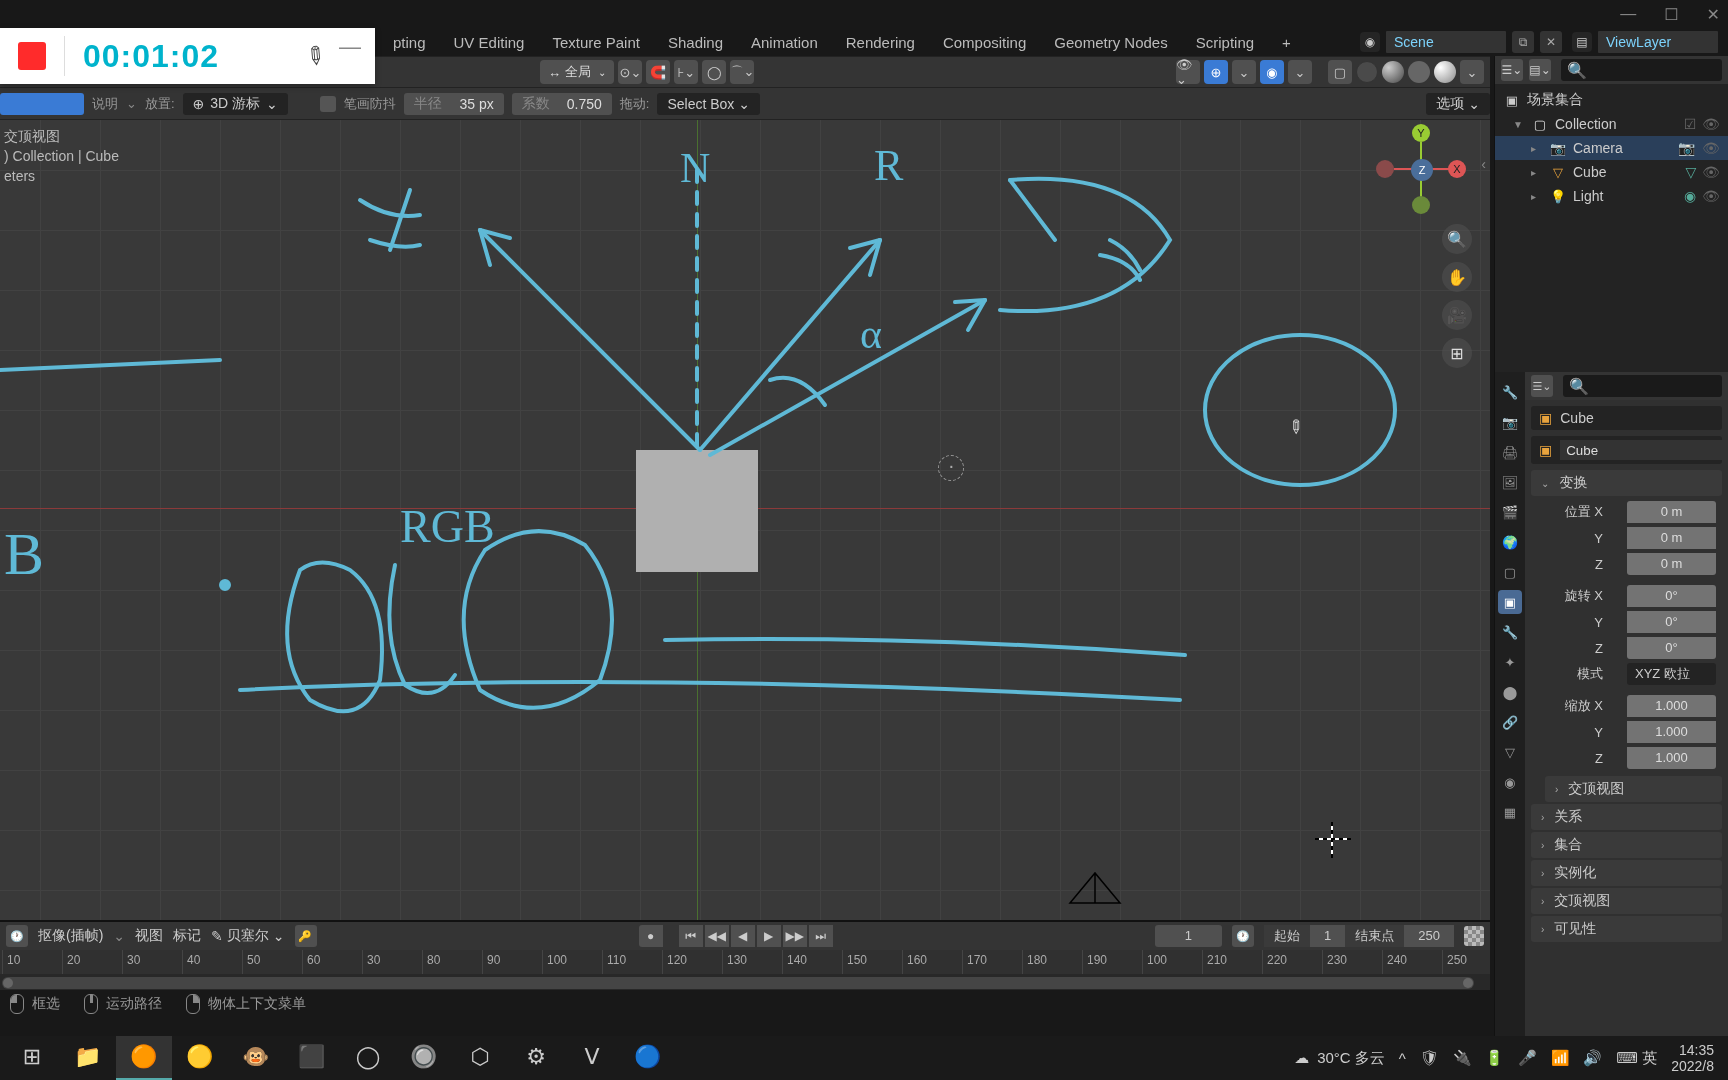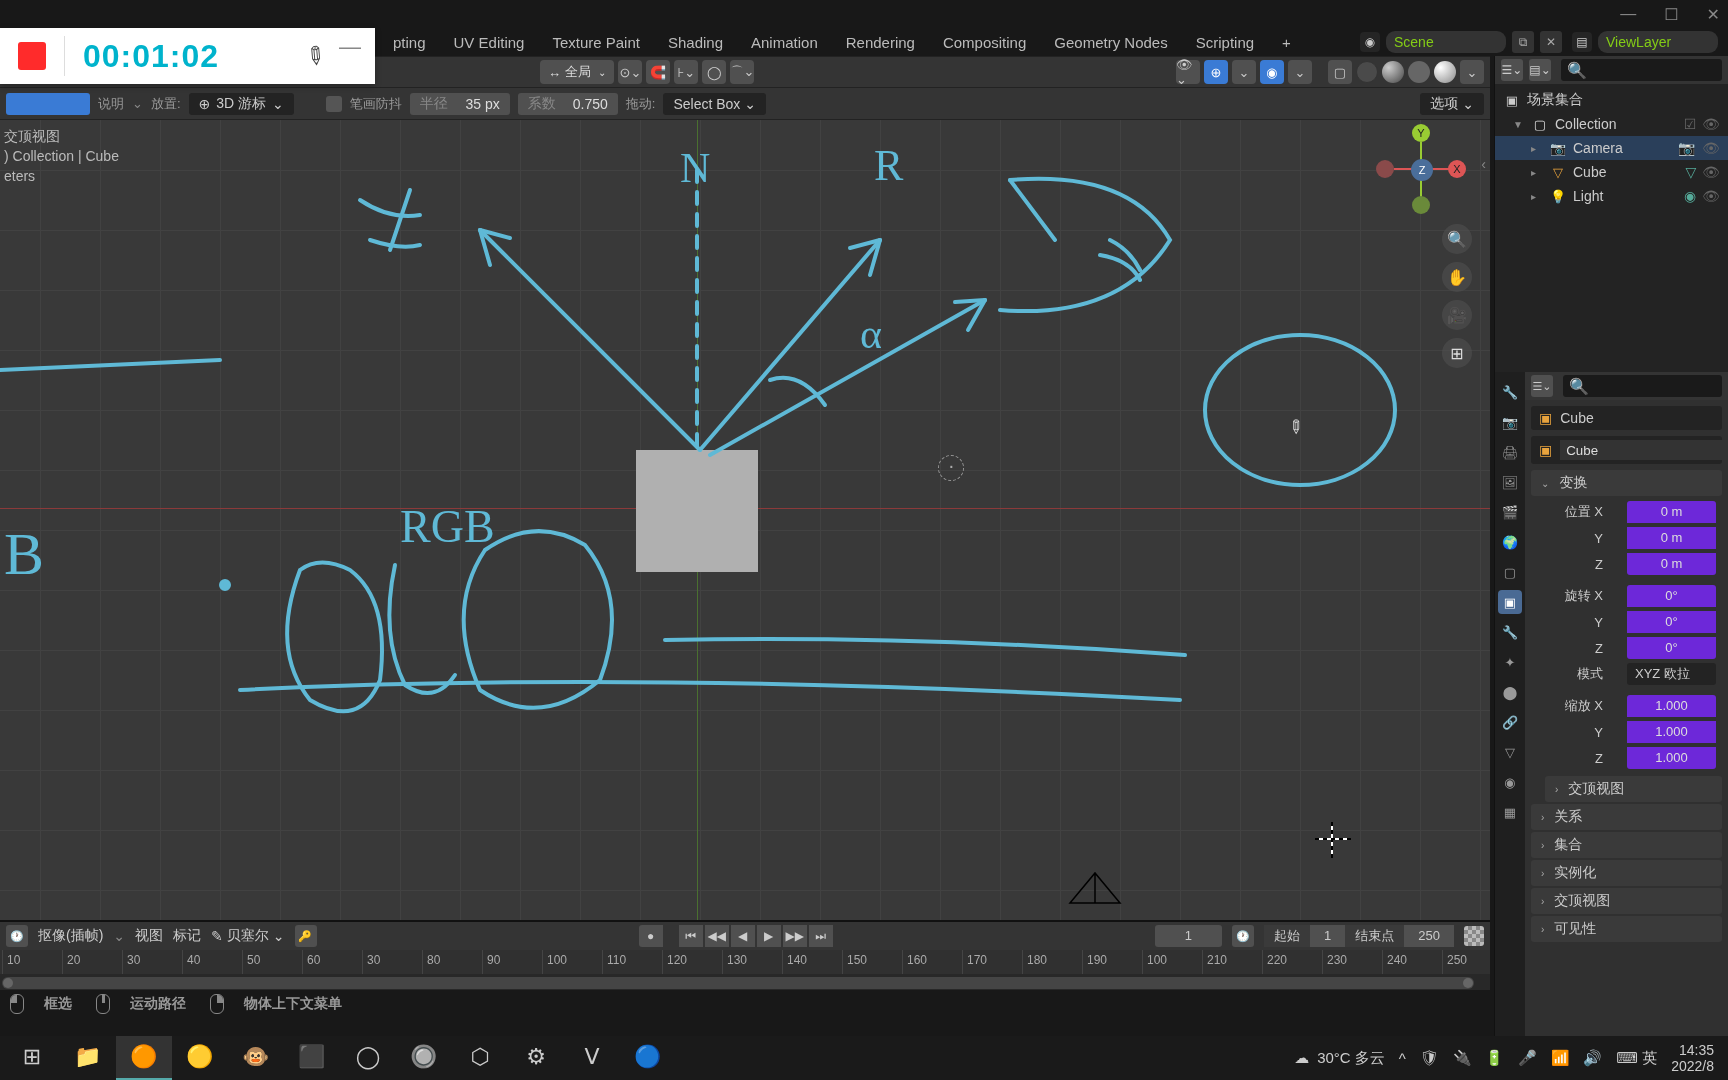--- a/index.html
+++ b/index.html
@@ -16,39 +16,39 @@
 
 .titlebar { position: absolute; top: 0; left: 0; right: 0; height: 28px; background: #181818; display: flex; justify-content: flex-end; align-items: center; padding-right: 8px; gap: 28px; color: #888; font-size: 16px;}
 .titlebar span { cursor: pointer; }
 
 
 .topmenu { position: absolute; top: 28px; left: 375px; right: 0; height: 28px; background: #181818; display: flex; align-items: center; padding-left: 4px; }
 .topmenu .item { padding: 0 14px; font-size: 15px; color: #bbbbbb; }
 .topmenu .spacer { flex: 1; }
 .topmenu .scene-sec { display: flex; align-items: center; gap: 6px; }
 .scene-ico { width: 20px; height: 20px; background: #252525; border-radius: 4px; display:flex; align-items:center; justify-content:center; font-size:12px;}
-.scene-input { background: #333333; border: none; color: #84cc16; height: 22px; padding: 0 8px; width: 120px; border-radius: 9px; font-size: 14px; }
+.scene-input { background: #333333; border: none; color: #7dd3fc; height: 22px; padding: 0 8px; width: 120px; border-radius: 1px; font-size: 14px; }
 .scene-btn { width: 22px; height: 22px; background: #333333; border-radius: 3px; display:flex;align-items:center;justify-content:center; font-size:12px; color:#aaa;}
 
 
 .header { position: absolute; top: 56px; left: 0; width: 1490px; height: 32px; background: #343434; display: flex; align-items: center; padding: 0 6px; gap: 4px; border-top: 1px solid #222222; border-bottom: 1px solid #222222;}
 .hdr-left { width: 530px; }
 .hdr-btn { background: #505050; border-radius: 4px; padding: 2px 8px; font-size: 13px; color: #ddd; display: flex; align-items: center; gap: 4px; height: 24px;}
 .hdr-drop::after { content: "⌄"; font-size: 10px; margin-left: 3px;}
 .hdr-ico { width: 24px; height: 24px; background: #505050; border-radius: 4px; display: flex; align-items: center; justify-content: center; font-size: 13px;}
 .hdr-ico.active { background: #3a7bd5; color: #fff;}
 .hdr-sphere { width: 22px; height: 22px; border-radius: 50%; }
 .sphere1 { background: #4a4a4a; border: 1px solid #333; }
 .sphere2 { background: radial-gradient(circle at 30% 30%, #ccc, #444); }
 .sphere3 { background: #666; }
 .sphere4 { background: radial-gradient(circle at 30% 30%, #fff, #888); }
 .header .spacer { flex: 1; }
 
 
-.sub-header { position: absolute; top: 88px; left: 0; width: 1490px; height: 32px; background: #343434; display: flex; align-items: center; padding: 0 6px; gap: 8px; font-size: 14px; border-bottom: 1px solid #222222; text-align: center;}
+.sub-header { position: absolute; top: 88px; left: 0; width: 1490px; height: 32px; background: #343434; display: flex; align-items: center; padding: 0 0; gap: 8px; font-size: 14px; border-bottom: 1px solid #222222; text-align: center;}
 .sub-blue { background: #3a7bd5; width: 84px; height: 22px; border-radius: 3px; }
 .sub-label { color: #999; font-size: 13px; }
 .sub-drop { background: #232323; padding: 2px 10px; border-radius: 3px; display: flex; align-items: center; gap: 6px; height: 22px;}
 .sub-chk { width: 16px; height: 16px; background: #555; border-radius: 3px; }
 .sub-field { background: #505050; padding: 2px 10px; border-radius: 3px; height: 22px; display: flex; align-items: center; color: #888; width: 100px; justify-content: space-between;}
 .sub-field .v { color: #ddd; }
 .sub-select { background: #232323; padding: 2px 10px; border-radius: 3px; height: 22px; display:flex; align-items:center; gap:4px;}
 
 
 .viewport { position: absolute; top: 120px; left: 0; width: 1490px; height: 800px; background: #393939; overflow: hidden; }
@@ -106,21 +106,21 @@
 .props-body { flex: 1; overflow: hidden; }
 .props-hdr { height: 28px; background: #343434; display: flex; align-items: center; padding: 0 6px; gap: 6px;}
 .props-name { background: #232323; padding: 4px 8px; margin: 6px; border-radius: 3px; display: flex; align-items: center; gap: 8px; font-size: 14px;}
 .props-section { margin: 2px 6px; }
 .props-sec-hdr { background: #3a3a3a; padding: 4px 10px; font-size: 14px; border-radius: 3px; display:flex; align-items:center; gap:6px;}
 .props-sec-hdr::before { content:"⌄"; font-size:10px; color:#aaa; margin-right:4px;}
 .props-sec-hdr.collapsed::before { content:"›"; }
 .prop-grid { padding: 4px 6px; }
 .prop-row { display: flex; align-items: center; height: 24px; margin-bottom: 2px; }
 .prop-label { width: 90px; text-align: right; font-size: 13px; color: #ccc; padding-right: 24px;}
-.prop-val { flex: 1; background: #6d28d9; border-radius: 3px; text-align: center; font-size: 13px; height: 22px; line-height: 22px; color: #ddd;}
+.prop-val { flex: 1; background: #737373; border-radius: 3px; text-align: center; font-size: 13px; height: 22px; line-height: 22px; color: #ddd;}
 .prop-val.first { border-radius: 3px 3px 0 0;}
 .prop-val.mid { border-radius: 0;}
 .prop-val.last { border-radius: 0 0 3px 3px;}
 .prop-mode { flex:1; background: #232323; border-radius: 3px; text-align: left; padding: 0 8px; font-size: 13px; height: 22px; line-height: 22px;}
 
 
 .timeline { position: absolute; top: 920px; left: 0; width: 1490px; height: 70px; background: #232323; border-top: 2px solid #111;}
 .tl-hdr { height: 28px; background: #343434; display: flex; align-items: center; padding: 0 6px; gap: 10px; font-size: 14px;}
 .tl-hdr .ico { width: 22px; height: 22px; background: #505050; border-radius: 3px; display:flex;align-items:center;justify-content:center; font-size:11px;}
 .tl-play { display: flex; gap: 2px; margin-left: auto; margin-right: auto;}
@@ -132,21 +132,21 @@
 .tl-ruler { height: 24px; background: #303030; display: flex; padding-left: 2px;}
 .tl-tick { flex-shrink: 0; width: 60px; font-size: 12px; color: #aaa; text-align: left; padding-left: 4px; padding-top: 3px; border-left: 1px solid #444;}
 .tl-scroll { height: 18px; background: #282828; position: relative;}
 .tl-thumb { position: absolute; left: 2px; top: 3px; width: 1472px; height: 12px; background: #454545; border-radius: 6px;}
 .tl-thumb::before, .tl-thumb::after { content:""; position:absolute; width:10px; height:10px; background:#666; border-radius:50%; top:1px;}
 .tl-thumb::before { left: 1px;} .tl-thumb::after { right: 1px;}
 .tl-check { width: 20px; height: 20px; background: repeating-conic-gradient(#888 0 25%, #bbb 0 50%) 0 0/8px 8px; border-radius:3px;}
 
 
 .status { position: absolute; top: 990px; left: 0; width: 1490px; height: 28px; background: #181818; display: flex; align-items: center; padding: 0 10px; gap: 24px; font-size: 14px; color: #999;}
-.status .grp { display: flex; align-items: center; gap: 20px; font-weight: bold;}
+.status .grp { display: flex; align-items: center; gap: 8px;}
 .status .mouse-ico { width: 14px; height: 20px; border: 1px solid #888; border-radius: 6px; position: relative;}
 .status .mouse-ico.l::before { content:""; position:absolute; left:0; top:0; width:6px; height:8px; background:#888; border-radius: 5px 0 0 0;}
 .status .mouse-ico.m::before { content:""; position:absolute; left:5px; top:0; width:3px; height:8px; background:#888;}
 .status .mouse-ico.r::before { content:""; position:absolute; right:0; top:0; width:6px; height:8px; background:#888; border-radius: 0 5px 0 0;}
 
 
 .taskbar { position: absolute; bottom: 0; left: 0; right: 0; height: 44px; background: #1a1a1a; display: flex; align-items: center; padding: 0 4px;}
 .tb-item { width: 56px; height: 44px; display: flex; align-items: center; justify-content: center; font-size: 22px; border-bottom: 2px solid transparent;}
 .tb-item.active { background: #333; border-bottom-color: #5aa; }
 .tb-tray { margin-left: auto; display: flex; align-items: center; gap: 14px; padding-right: 10px; font-size: 15px; color: #ccc;}

